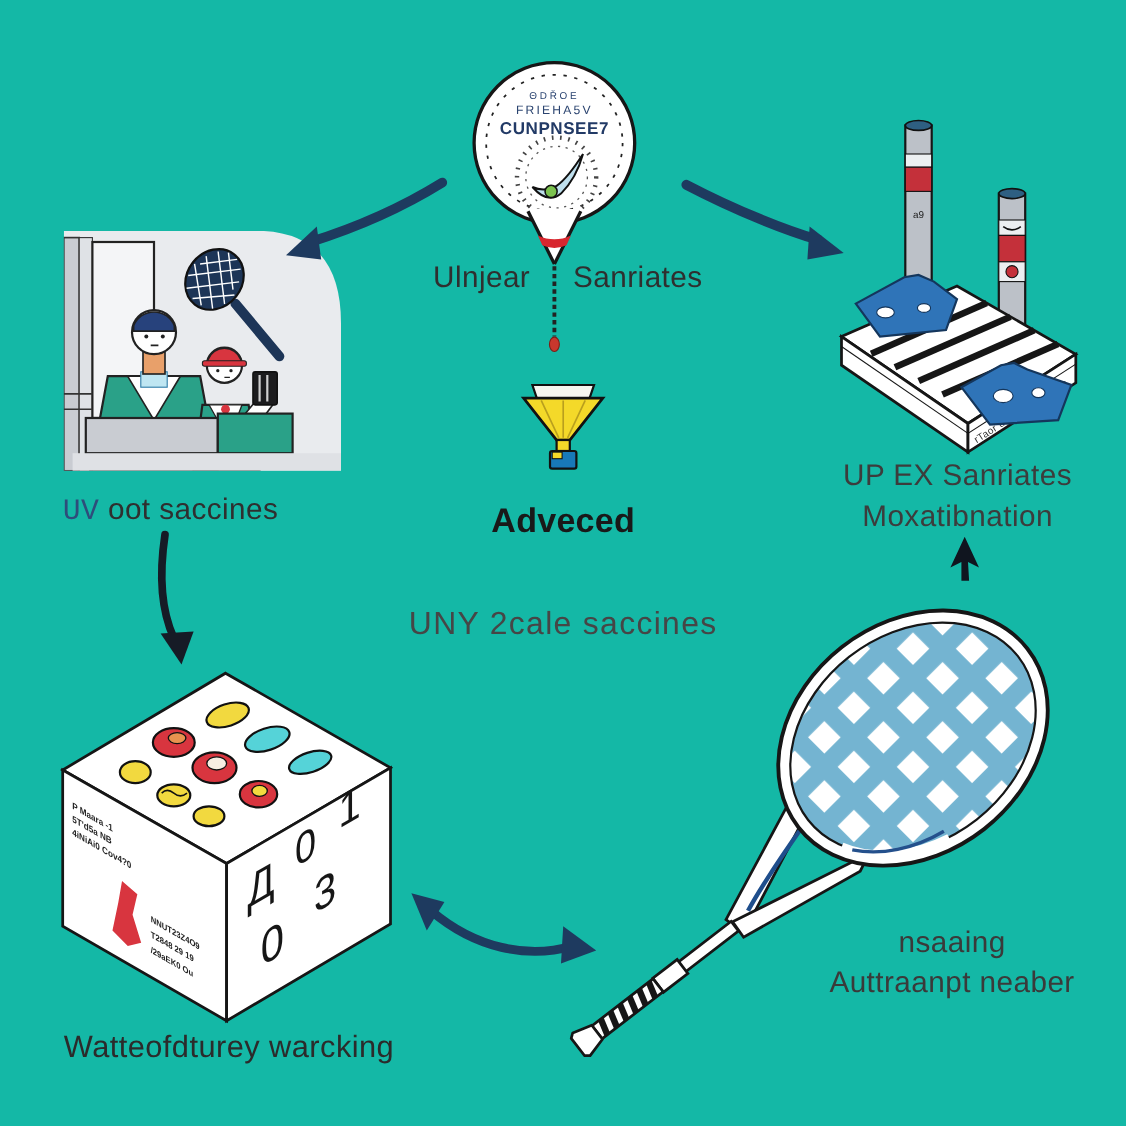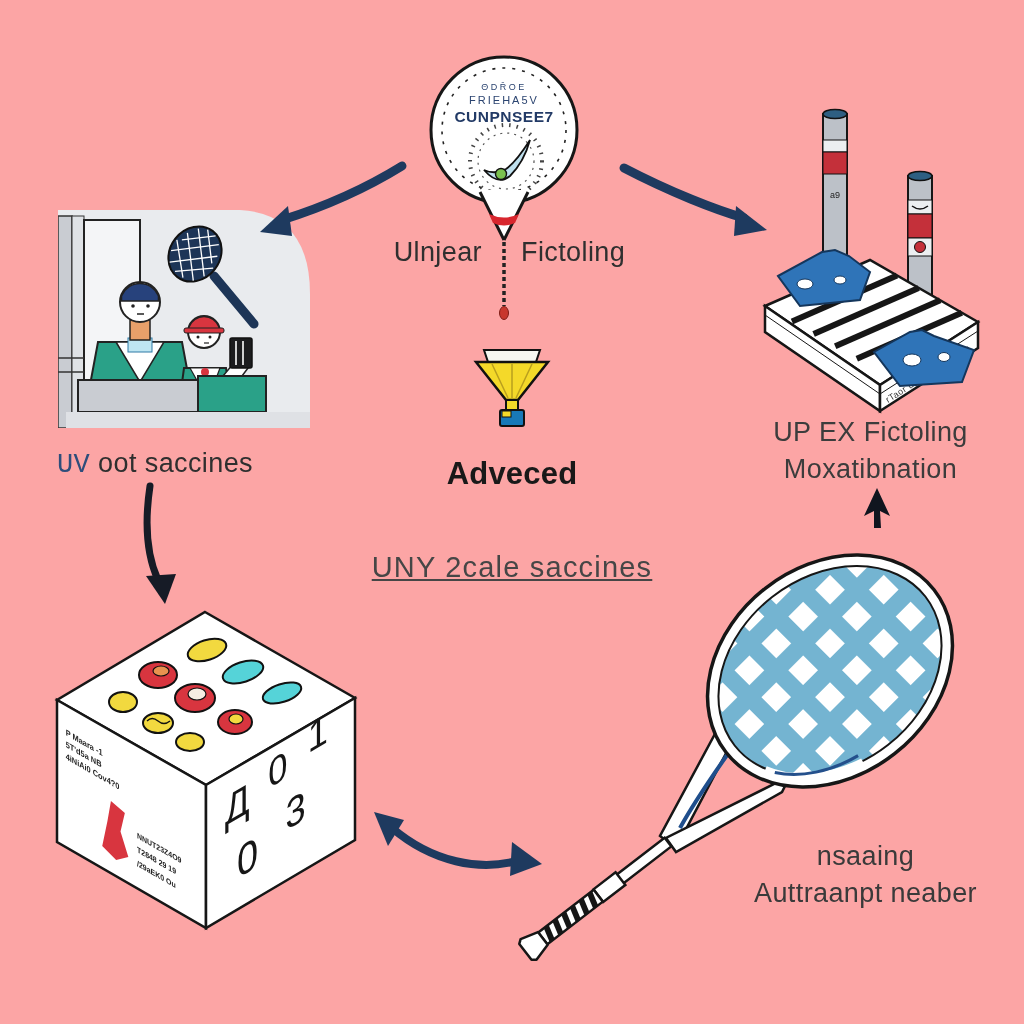--- a/index.html
+++ b/index.html
@@ -1,24 +1,24 @@
 <!DOCTYPE html>
 <html><head>
 <meta charset="utf-8">
 <style>
   html,body{margin:0;padding:0;background:#fff;}
-  .stage{position:relative;width:1024px;height:1024px;background:#fca5a5;overflow:hidden;
+  .stage{position:relative;width:1024px;height:1024px;background:#14b8a6;overflow:hidden;
          font-family:"Liberation Sans", sans-serif;}
   .abs{position:absolute;}
   .cap{font-size:27px;color:#2f2f2f;letter-spacing:.4px;white-space:nowrap;}
   .cap-center{text-align:center;}
   .title-block{left:0;top:452px;width:1024px;text-align:center;}
   .title-line{font-size:31px;font-weight:700;color:#191919;line-height:43px;letter-spacing:.2px;}
   .subtitle{left:0;top:551px;width:1024px;text-align:center;font-size:29px;color:#464646;
-            letter-spacing:1.2px;text-decoration:underline;}
+            letter-spacing:1.2px;}
   .uv-prefix{color:#2e4d7b;font-family:Liberation Mono, monospace;}
   .mach-cap{left:728px;top:414px;width:285px;line-height:37px;color:#3c3c3c;}
   .rack-cap{left:718px;top:838px;width:295px;line-height:37px;color:#3a3a3a;}
   .gauge-cap-left{left:340px;top:237px;width:142px;text-align:right;}
   .gauge-cap-right{left:521px;top:237px;}
   svg text{font-family:"Liberation Sans", sans-serif;}
 </style>
 </head>
 <body>
 
@@ -39,21 +39,21 @@
 
     <polygon points="60,162 112,162 86,212" fill="#fff"></polygon>
     <line x1="62" y1="164" x2="86" y2="212" stroke="#161616" stroke-width="3"></line>
     <line x1="110" y1="164" x2="86" y2="212" stroke="#161616" stroke-width="3"></line>
     <path d="M 71,186 Q 86,193 101,186 L 97,195 Q 86,200 75,195 Z" fill="#d8262e"></path>
 
     <line x1="86" y1="214" x2="86" y2="278" stroke="#222" stroke-width="3.5" stroke-dasharray="4 3"></line>
     <ellipse cx="86" cy="285" rx="4.5" ry="6.5" fill="#c8372d" stroke="#7e1d16" stroke-width="1"></ellipse>
   </svg>
   <div class="abs cap gauge-cap-left">Ulnjear</div>
-  <div class="abs cap gauge-cap-right">Fictoling</div>
+  <div class="abs cap gauge-cap-right">Sanriates</div>
 
   <svg class="abs" style="left:462px;top:344px;" width="100" height="90" viewBox="0 0 100 90">
     <polygon points="22,6 78,6 74,18 26,18" fill="#f6f6f0" stroke="#111" stroke-width="2"></polygon>
     <polygon points="14,18 86,18 56,56 44,56" fill="#f4d929" stroke="#111" stroke-width="2.5"></polygon>
     <line x1="30" y1="20" x2="46" y2="54" stroke="#b99f1e" stroke-width="1.5"></line>
     <line x1="50" y1="20" x2="50" y2="54" stroke="#b99f1e" stroke-width="1.5"></line>
     <line x1="70" y1="20" x2="54" y2="54" stroke="#b99f1e" stroke-width="1.5"></line>
     <rect x="44" y="56" width="12" height="10" fill="#f4d929" stroke="#111" stroke-width="2"></rect>
     <rect x="38" y="66" width="24" height="16" rx="2" fill="#1879b8" stroke="#111" stroke-width="2"></rect>
     <rect x="40" y="67" width="9" height="6" fill="#f4d929" stroke="#111" stroke-width="1"></rect>
@@ -160,21 +160,21 @@
       <ellipse cx="63" cy="184" rx="8" ry="5" fill="#fff" stroke="#14365c" stroke-width="1"></ellipse>
       <ellipse cx="98" cy="180" rx="6" ry="4" fill="#fff" stroke="#14365c" stroke-width="1"></ellipse>
     </g>
     <g>
       <polygon points="132,252 168,232 180,230 192,236 232,250 220,282 158,286" fill="#2f74b8" stroke="#14365c" stroke-width="2"></polygon>
       <ellipse cx="170" cy="260" rx="9" ry="6" fill="#fff" stroke="#14365c" stroke-width="1"></ellipse>
       <ellipse cx="202" cy="257" rx="6" ry="4.5" fill="#fff" stroke="#14365c" stroke-width="1"></ellipse>
     </g>
   </svg>
   <div class="abs cap cap-center mach-cap">
-    <div>UP EX Fictoling</div>
+    <div>UP EX Sanriates</div>
     <div>Moxatibnation</div>
   </div>
 
   <svg class="abs" style="left:252px;top:158px;" width="160" height="90" viewBox="0 0 160 90">
     <path d="M 150,8 C 108,34 62,52 30,62" fill="none" stroke="#1e3a5f" stroke-width="9" stroke-linecap="round"></path>
     <polygon points="8,74 36,48 40,78" fill="#1e3a5f"></polygon>
   </svg>
   <svg class="abs" style="left:612px;top:158px;" width="165" height="90" viewBox="0 0 165 90">
     <path d="M 12,10 C 58,34 104,52 132,60" fill="none" stroke="#1e3a5f" stroke-width="9" stroke-linecap="round"></path>
     <polygon points="155,72 124,48 122,78" fill="#1e3a5f"></polygon>
@@ -224,20 +224,21 @@
     </g>
 
     <g transform="matrix(0.863,-0.504,0,1,161,177)" fill="#161616">
       <text x="22" y="52" font-size="42">Д</text>
       <text x="72" y="40" font-size="40">0</text>
       <text x="118" y="28" font-size="42">1</text>
       <text x="92" y="92" font-size="42">3</text>
       <text x="36" y="112" font-size="44">0</text>
     </g>
   </svg>
+  <div class="abs cap" style="left:58px;top:936px;font-size:28px;color:#2b2b2b;">Watteofdturey warcking</div>
 
   <svg class="abs" style="left:478px;top:538px;" width="500" height="448" viewBox="0 0 500 448">
     <defs>
       <pattern id="dmnd" width="38" height="38" patternUnits="userSpaceOnUse" patternTransform="rotate(83)">
         <rect width="38" height="38" fill="#74b4d1"></rect>
         <rect x="8" y="8" width="21" height="21" fill="#ffffff"></rect>
       </pattern>
     </defs>
 
     <polygon points="238,194 254,204 198,310 182,298" fill="#fff" stroke="#161616" stroke-width="2.5"></polygon>

